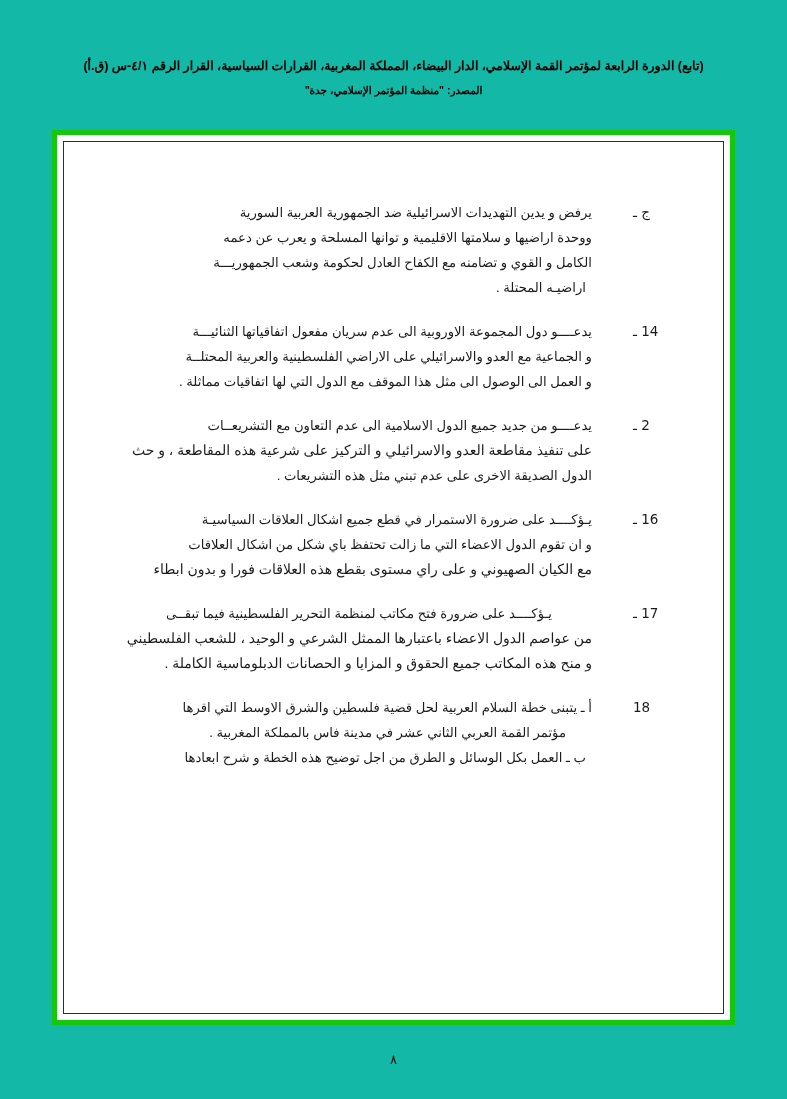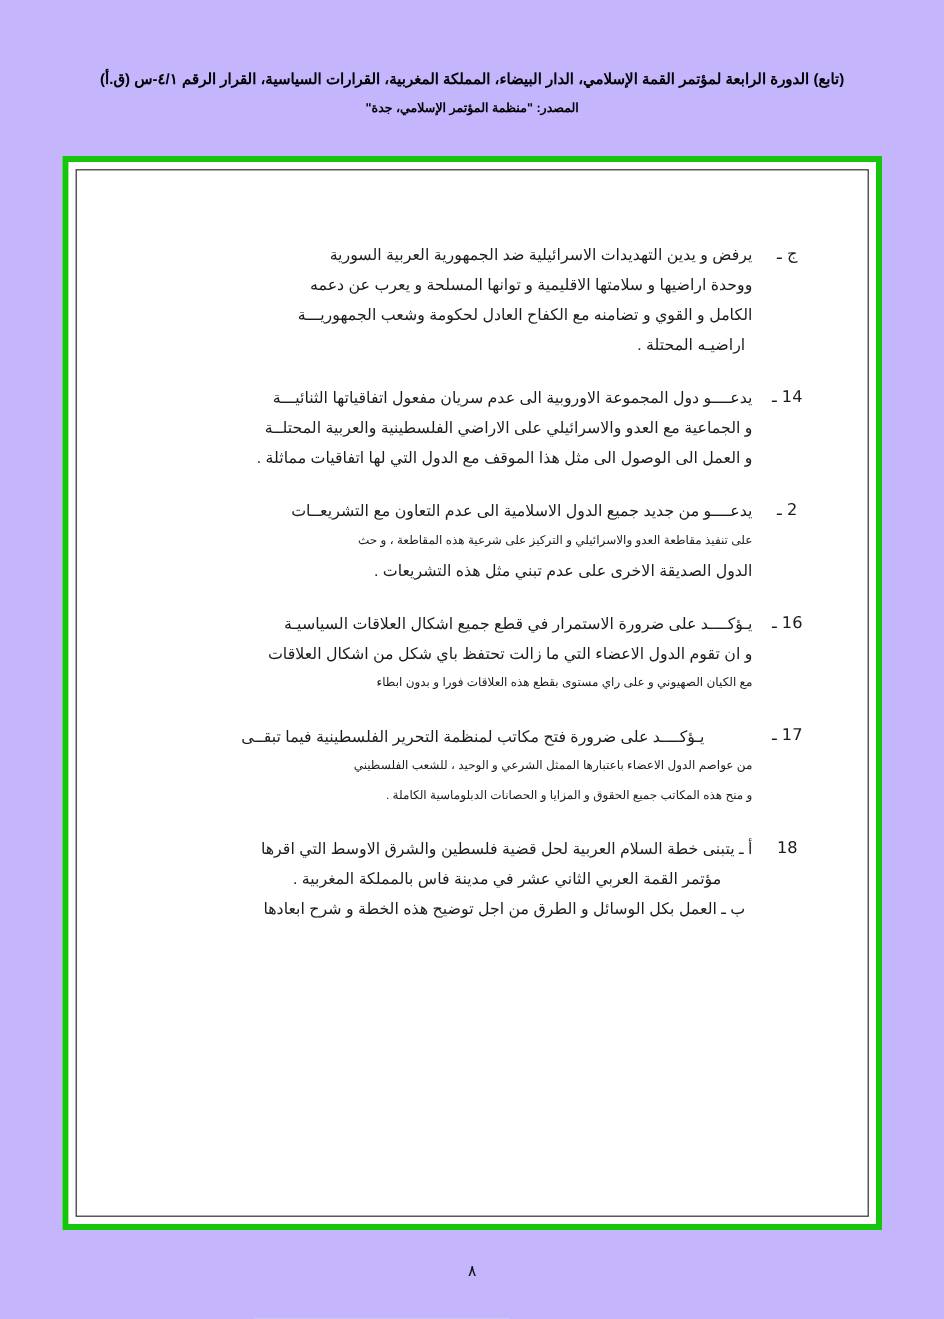--- a/index.html
+++ b/index.html
@@ -12,21 +12,21 @@
     height: 1099px;
     position: relative;
     font-family: "Liberation Sans", sans-serif;
     color: #111;
     overflow: hidden;
   }
 
   .page {
     position: absolute;
     inset: 0;
-    background: #c4b5fd;
+    background: #14b8a6;
   }
 
   
   .header {
     position: absolute;
     top: 58px;
     left: 0;
     right: 0;
     text-align: center;
     direction: rtl;
@@ -78,44 +78,45 @@
   
   .para {
     display: flex;
     flex-direction: row;
     align-items: flex-start;
     margin-bottom: 19px;
   }
   .num {
     flex: 0 0 auto;
     width: 46px;
-    text-align: center;
+    text-align: left;
     padding-left: 6px;
     font-family: "DejaVu Sans", sans-serif;
     font-size: 13.5px;
     color: #1a1a1a;
     line-height: 25px;
     white-space: nowrap;
+    margin-left: 35px;
   }
   .lines {
     flex: 1 1 auto;
   }
   .line {
     font-family: Liberation Sans, sans-serif;
     font-size: 13.2px;
     line-height: 25px;
     color: #1c1c1c;
     letter-spacing: 0.2px;
     white-space: nowrap;
     overflow: visible;
   }
   .line.ind-1 { padding-right: 6px; }
   .line.ind-2 { padding-right: 26px; }
   .line.center-ish { padding-right: 40px; }
-  .line.small { font-size: 10px; }
+  .line.small { font-size: 14px; }
 
   .para.first .num { padding-top: 0; }
 
   
   .footer {
     position: absolute;
     top: 1052px;
     left: 0;
     right: 0;
     text-align: center;

